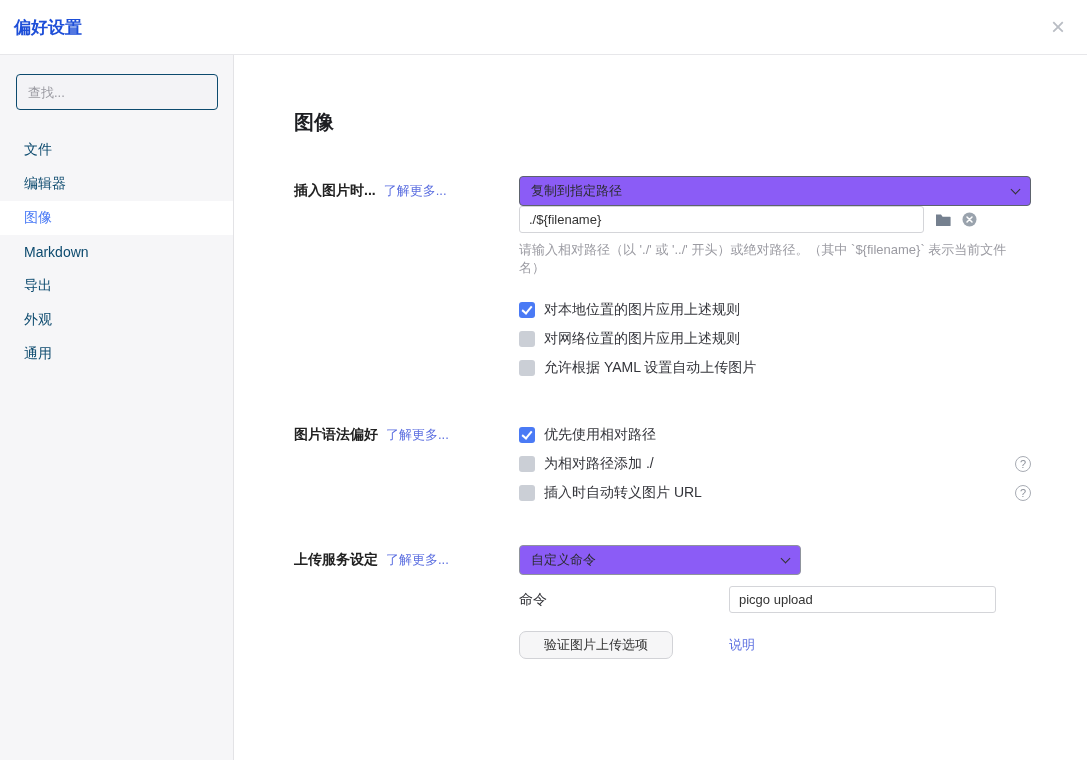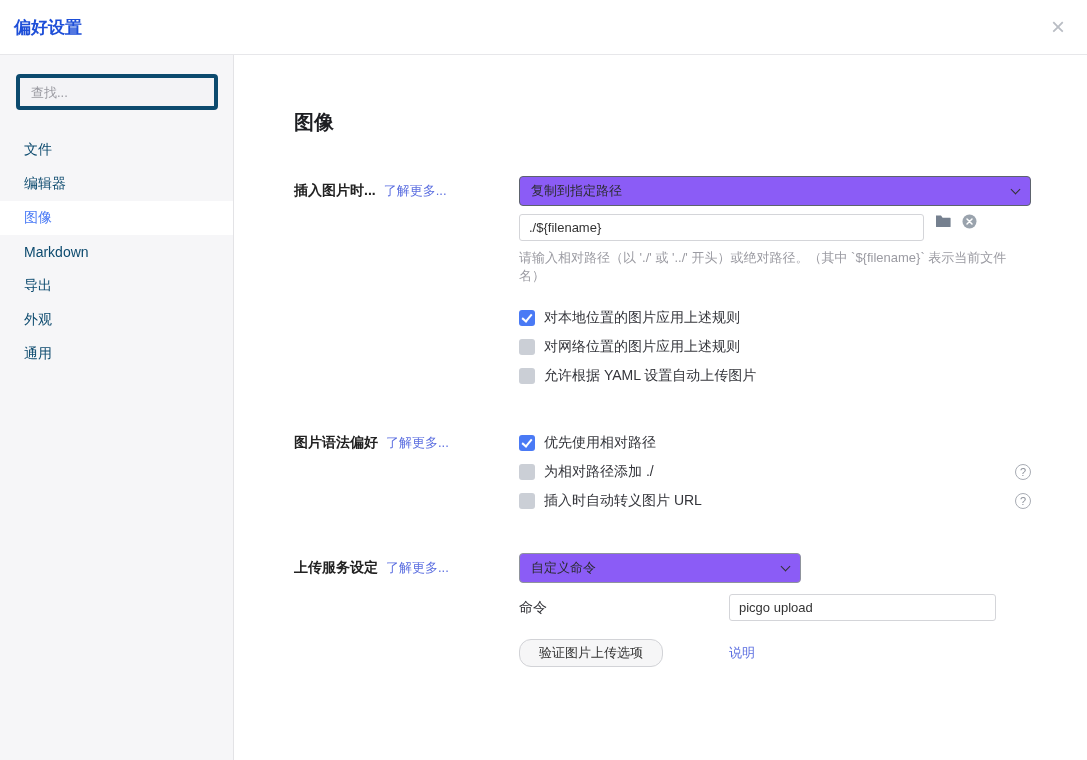--- a/index.html
+++ b/index.html
@@ -22,21 +22,21 @@
   
   .app-body { display:flex; height:705px; }
 
   
   .sidebar {
     width:234px; flex-shrink:0; background:#f6f6f8;
     border-right:1px solid #e3e3e6; padding-top:19px;
   }
   .search {
     display:block; margin:0 16px 23px; width:202px; height:36px;
-    border:4px solid #0c4a6e; border-radius:4px; background:#f3f3f6;
+    border:1px solid #0c4a6e; border-radius:4px; background:#f3f3f6;
     padding:0 11px; font-size:13px; color:#333; outline:none;
     font-family:inherit;
   }
   .search::placeholder { color:#9a9aa1; }
   .menu-item {
     height:34px; display:flex; align-items:center; padding-left:24px;
     font-size:14px; color:#0c4a6e; cursor:pointer;
   }
   .menu-item.active { background:#ffffff; color:#4a7af5; }
 
@@ -61,21 +61,21 @@
     width:7px; height:7px; border-right:1.6px solid #333; border-bottom:1.6px solid #333;
     transform:rotate(45deg); margin-top:-3px; flex-shrink:0;
   }
 
   
   .text-input {
     height:27px; border:1px solid #d4d5d9; border-radius:3px;
     padding:0 9px; font-size:13px; color:#333; outline:none; background:#fff;
     font-family:inherit;
   }
-  .path-row { display:flex; align-items:flex-start; margin-top:8px; }
+  .path-row { display:flex; align-items:center; margin-top:0; }
   .path-input { width:405px; }
   .icon-btn { display:inline-flex; margin-left:11px; cursor:pointer; }
 
   .hint { font-size:13px; color:#9b9ba2; margin:8px 0 18px; }
 
   
   .check-row { display:flex; align-items:center; height:29px; cursor:pointer; }
   .checkbox {
     width:16px; height:16px; border-radius:3px; background:#cbcfd6;
     margin-right:9px; position:relative; flex-shrink:0;
@@ -94,22 +94,22 @@
   }
   .help-icon::after { content:"?"; }
 
   
   .field-row { display:flex; align-items:center; margin-bottom:11px; }
   .field-label { width:210px; font-size:14px; color:#2e2f34; flex-shrink:0; }
   .command-input { width:267px; }
   .button-row { display:flex; align-items:center; margin-top:18px; }
   .btn-wrap { width:210px; flex-shrink:0; }
   .validate-btn {
-    height:28px; padding:0 19px; font-size:13px; color:#333;
-    background:#f6f6f7; border:1px solid #d2d3d7; border-radius:12px;
+    height:28px; padding:0 24px; font-size:13px; color:#333;
+    background:#f6f6f7; border:1px solid #d2d3d7; border-radius:7px;
     cursor:pointer; font-family:inherit;
   }
   .desc-link { font-size:13px; color:#5b6ee0; text-decoration:none; cursor:pointer; }
 </style>
 </head>
 <body>
 
 <header class="titlebar">
   <h1>偏好设置</h1>
   <span class="close-btn">×</span>

